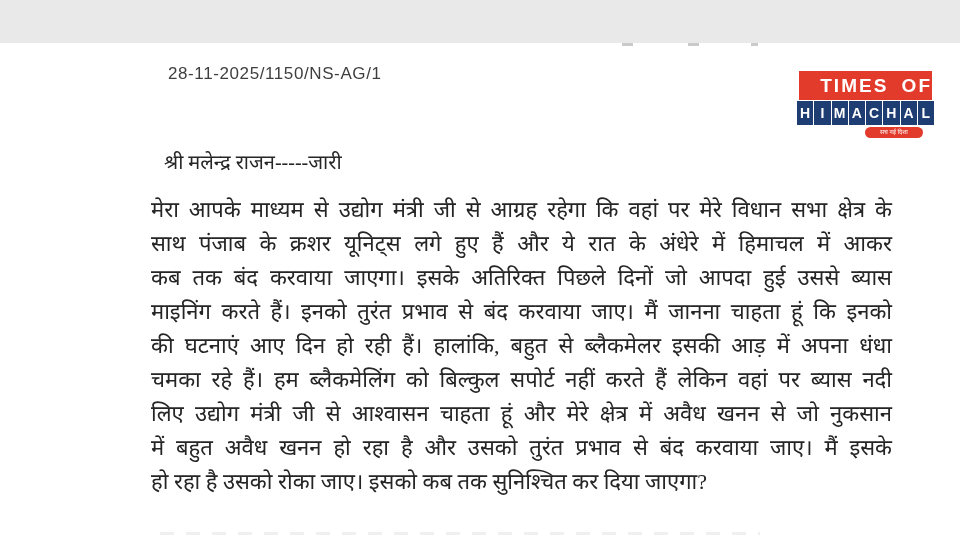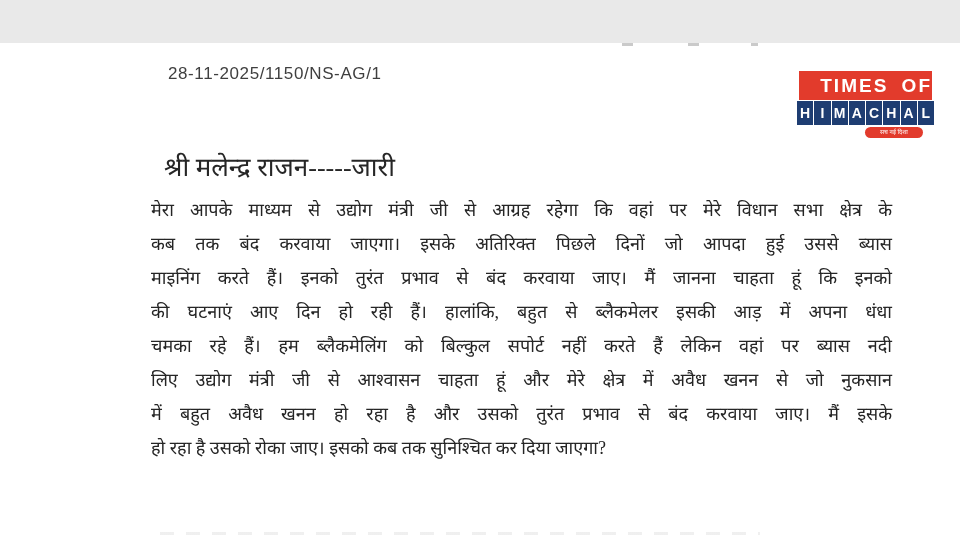--- a/index.html
+++ b/index.html
@@ -15,26 +15,26 @@
     position:absolute;left:168px;top:21px;
     font-family:"Liberation Sans","DejaVu Sans",sans-serif;
     font-size:17px;letter-spacing:0.6px;color:#3f3f3f;
   }
   .question-line{
     position:absolute;left:164px;top:62px;
     font-size:22px;color:#262626;white-space:pre;
   }
   .member-line{
     position:absolute;left:164px;top:105px;
-    font-size:26px;color:#262626;white-space:pre;text-align:right;
+    font-size:20px;color:#262626;white-space:pre;text-align:right;
   }
   
   .question-text{
     position:absolute;left:151px;top:150px;width:741px;
-    font-size:18px;line-height:34px;color:#252525;
+    font-size:22px;line-height:34px;color:#252525;
   }
   .jline{text-align:justify;text-align-last:justify;white-space:normal;}
   .jline.last{text-align-last:left;}
   
   .logo{position:absolute;left:799px;top:28px;width:133px;}
   .logo-top{
     background:var(--logo-red,#e23b2c);color:#ffffff;
     font-family:"Liberation Sans","DejaVu Sans",sans-serif;
     font-weight:bold;font-size:19px;line-height:29px;height:29px;
     text-align:right;letter-spacing:2px;word-spacing:6px;
@@ -87,20 +87,21 @@
         <div class="logo-letter">C</div>
         <div class="logo-letter">H</div>
         <div class="logo-letter">A</div>
         <div class="logo-letter">L</div>
       </div>
     <div class="logo-tagline">सच नई दिशा</div>
   </div>
 
   <div class="question-text">
       <div class="jline">मेरा आपके माध्यम से उद्योग मंत्री जी से आग्रह रहेगा कि वहां पर मेरे विधान सभा क्षेत्र के</div>
+      <div class="jline">साथ पंजाब के क्रशर यूनिट्स लगे हुए हैं और ये रात के अंधेरे में हिमाचल में आकर</div>
       <div class="jline">कब तक बंद करवाया जाएगा। इसके अतिरिक्त पिछले दिनों जो आपदा हुई उससे ब्यास</div>
       <div class="jline">माइनिंग करते हैं। इनको तुरंत प्रभाव से बंद करवाया जाए। मैं जानना चाहता हूं कि इनको</div>
       <div class="jline">की घटनाएं आए दिन हो रही हैं। हालांकि, बहुत से ब्लैकमेलर इसकी आड़ में अपना धंधा</div>
       <div class="jline">चमका रहे हैं। हम ब्लैकमेलिंग को बिल्कुल सपोर्ट नहीं करते हैं लेकिन वहां पर ब्यास नदी</div>
       <div class="jline">लिए उद्योग मंत्री जी से आश्वासन चाहता हूं और मेरे क्षेत्र में अवैध खनन से जो नुकसान</div>
       <div class="jline">में बहुत अवैध खनन हो रहा है और उसको तुरंत प्रभाव से बंद करवाया जाए। मैं इसके</div>
       <div class="jline last">हो रहा है उसको रोका जाए। इसको कब तक सुनिश्चित कर दिया जाएगा?</div>
     </div>
 
   <div class="ghost-row"></div>

